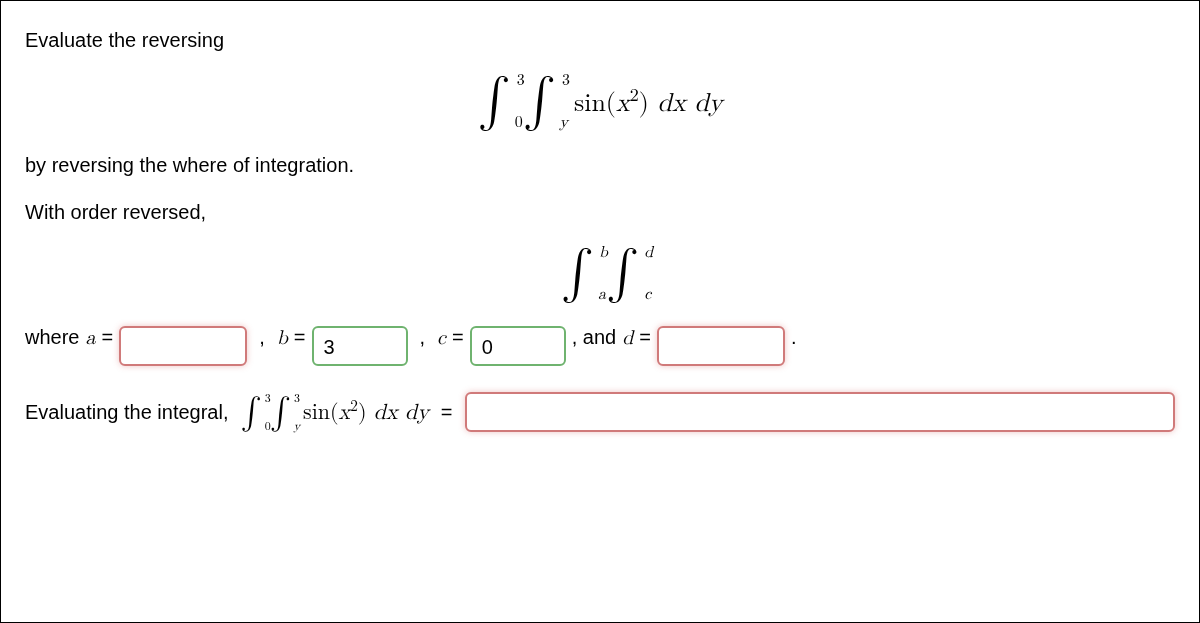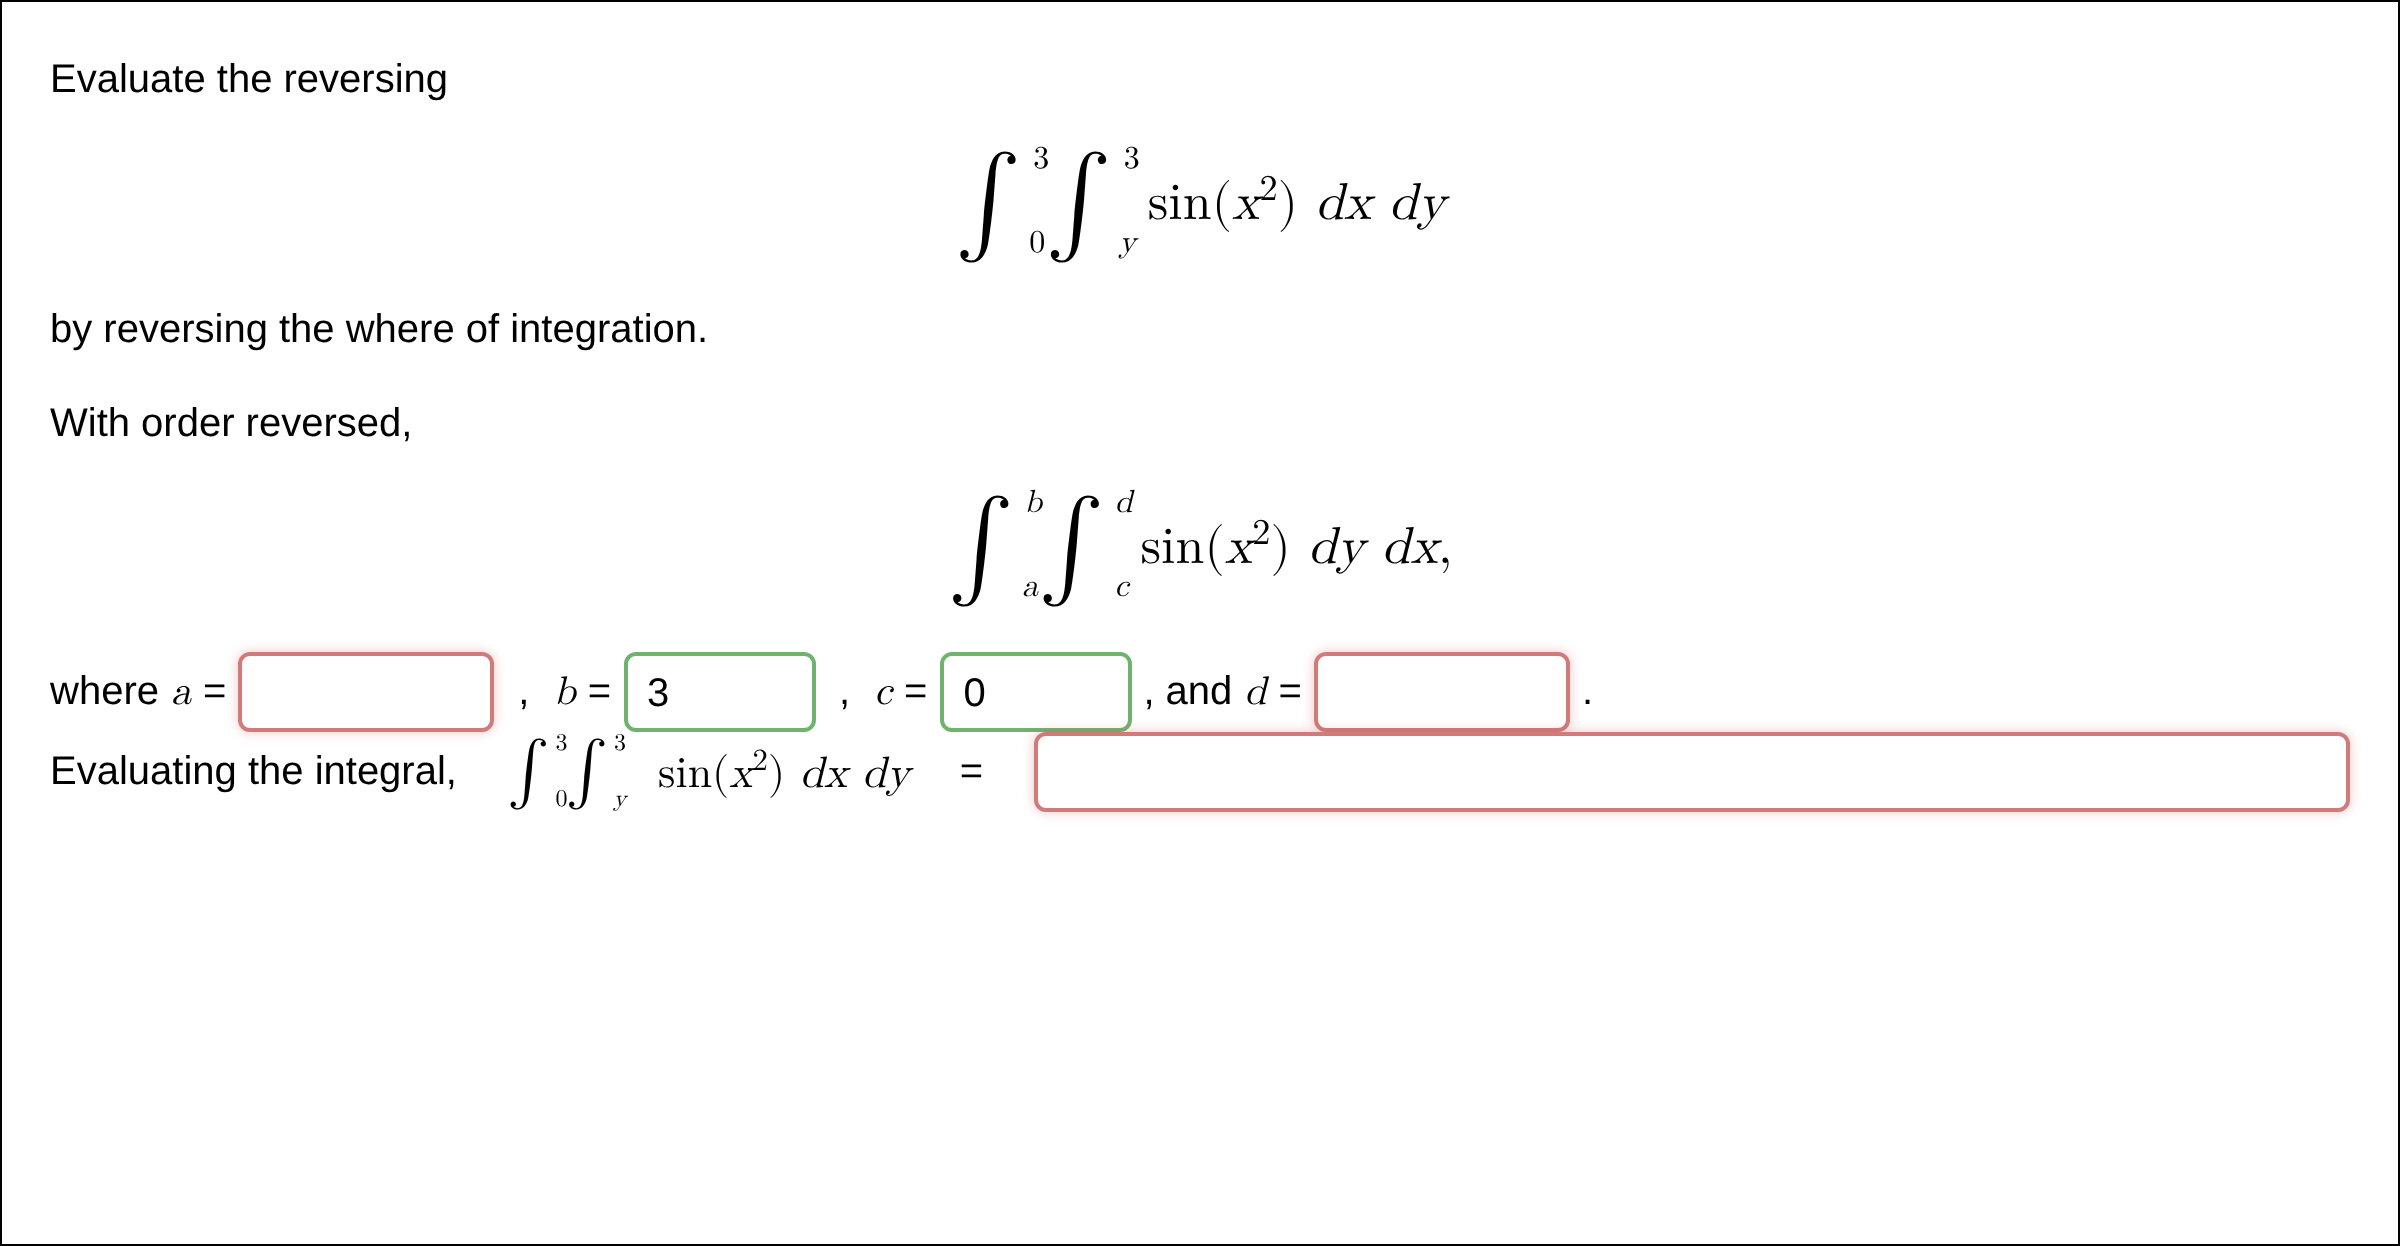--- a/index.html
+++ b/index.html
@@ -64,23 +64,24 @@
     .integrand .var {
       font-style: italic;
     }
     .sup2 {
       font-size: 0.7em;
       vertical-align: super;
       font-style: normal;
     }
     .answer-row {
       display: flex;
-      align-items: center;
+      align-items: flex-start;
       gap: 6px;
       margin-top: 16px;
+      margin-bottom: 26px;
     }
     .answer-row .lab {
       font-family: Arial, Helvetica, sans-serif;
     }
     .answer-row .mi {
       font-family: "Latin Modern Math", "Cambria Math", "STIX Two Math", serif;
       font-style: italic;
     }
     .input-box {
       display: inline-block;
@@ -105,21 +106,21 @@
     }
     .input-wide-red {
       border: 2px solid #d07a7a;
       box-shadow: 0 0 6px rgba(208,90,90,0.35);
       flex: 1;
       min-width: 300px;
     }
     .eval-row {
       display: flex;
       align-items: center;
-      gap: 25px;
+      gap: 12px;
       width: 100%;
     }
     .eval-row .small-int .int-symbol {
       font-size: 32px;
     }
     .eval-row .small-int .int-sup {
       top: -4px;
       right: -9px;
       font-size: 12px;
     }
@@ -175,26 +176,20 @@
   <span class="integral-wrap">
     <span class="int-symbol">∫
       <span class="int-sup italic">b</span>
       <span class="int-sub italic">a</span>
     </span>
     <span style="display:inline-block;width:12px;"></span>
     <span class="int-symbol">∫
       <span class="int-sup italic">d</span>
       <span class="int-sub italic">c</span>
     </span>
-    <span class="integrand">
-      <span>sin(</span><span class="var">x</span><span class="sup2">2</span><span>) </span>
-      <span class="var">dy</span>
-      <span> </span>
-      <span class="var">dx</span><span>,</span>
-    </span>
   </span>
 </div>
 
 <div class="answer-row">
   <span class="lab">where </span>
   <span class="mi">a</span>
   <span> = </span>
   <span class="input-box input-empty-red"></span>
   <span class="comma-sep">, </span>
   <span class="mi">b</span>

